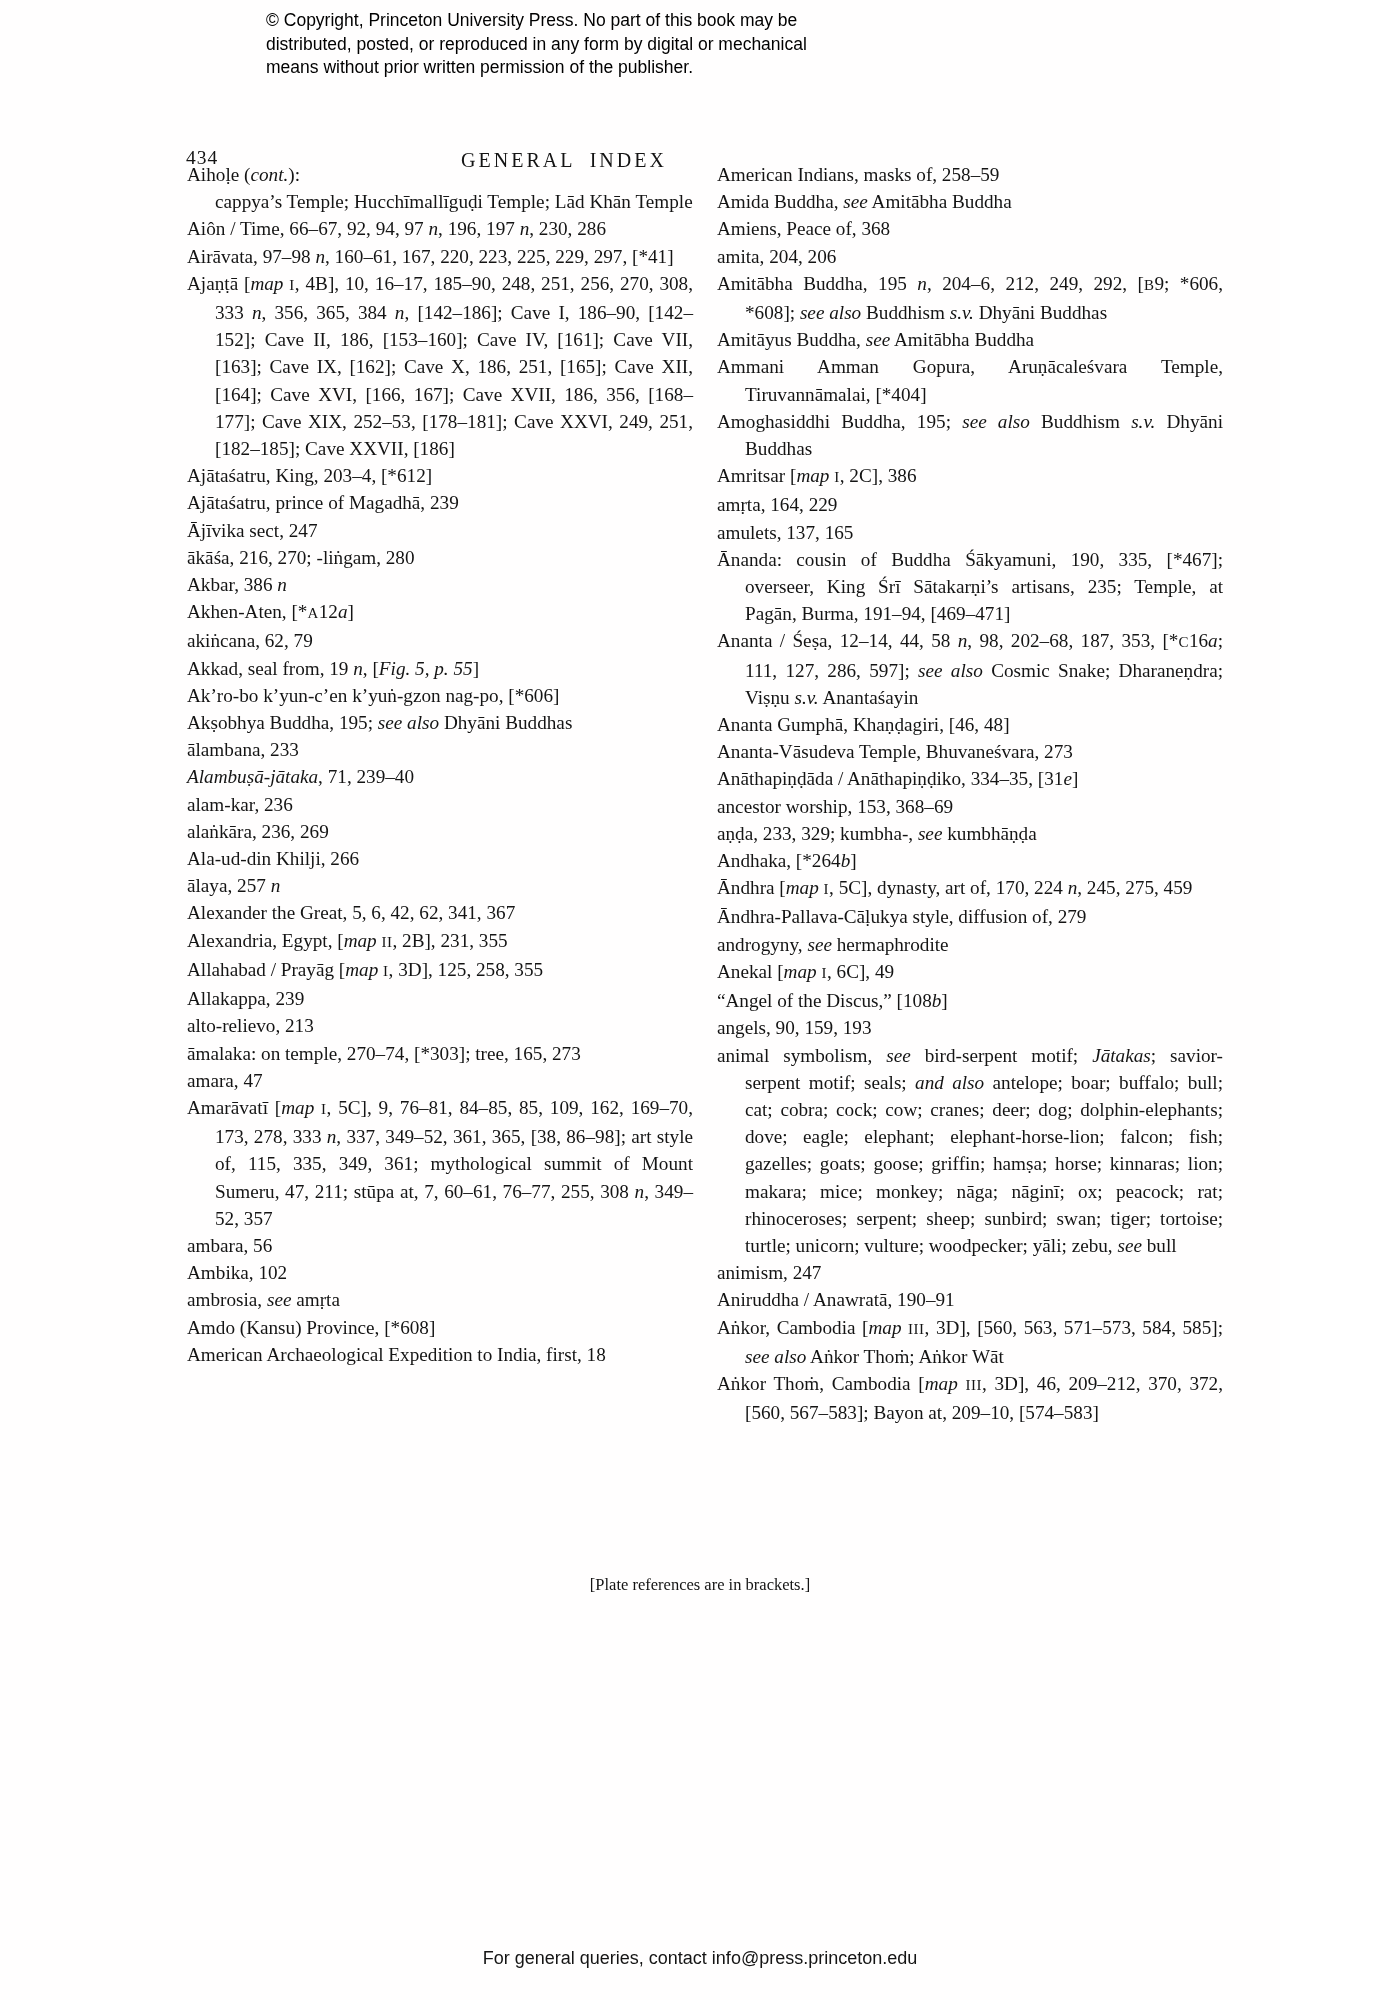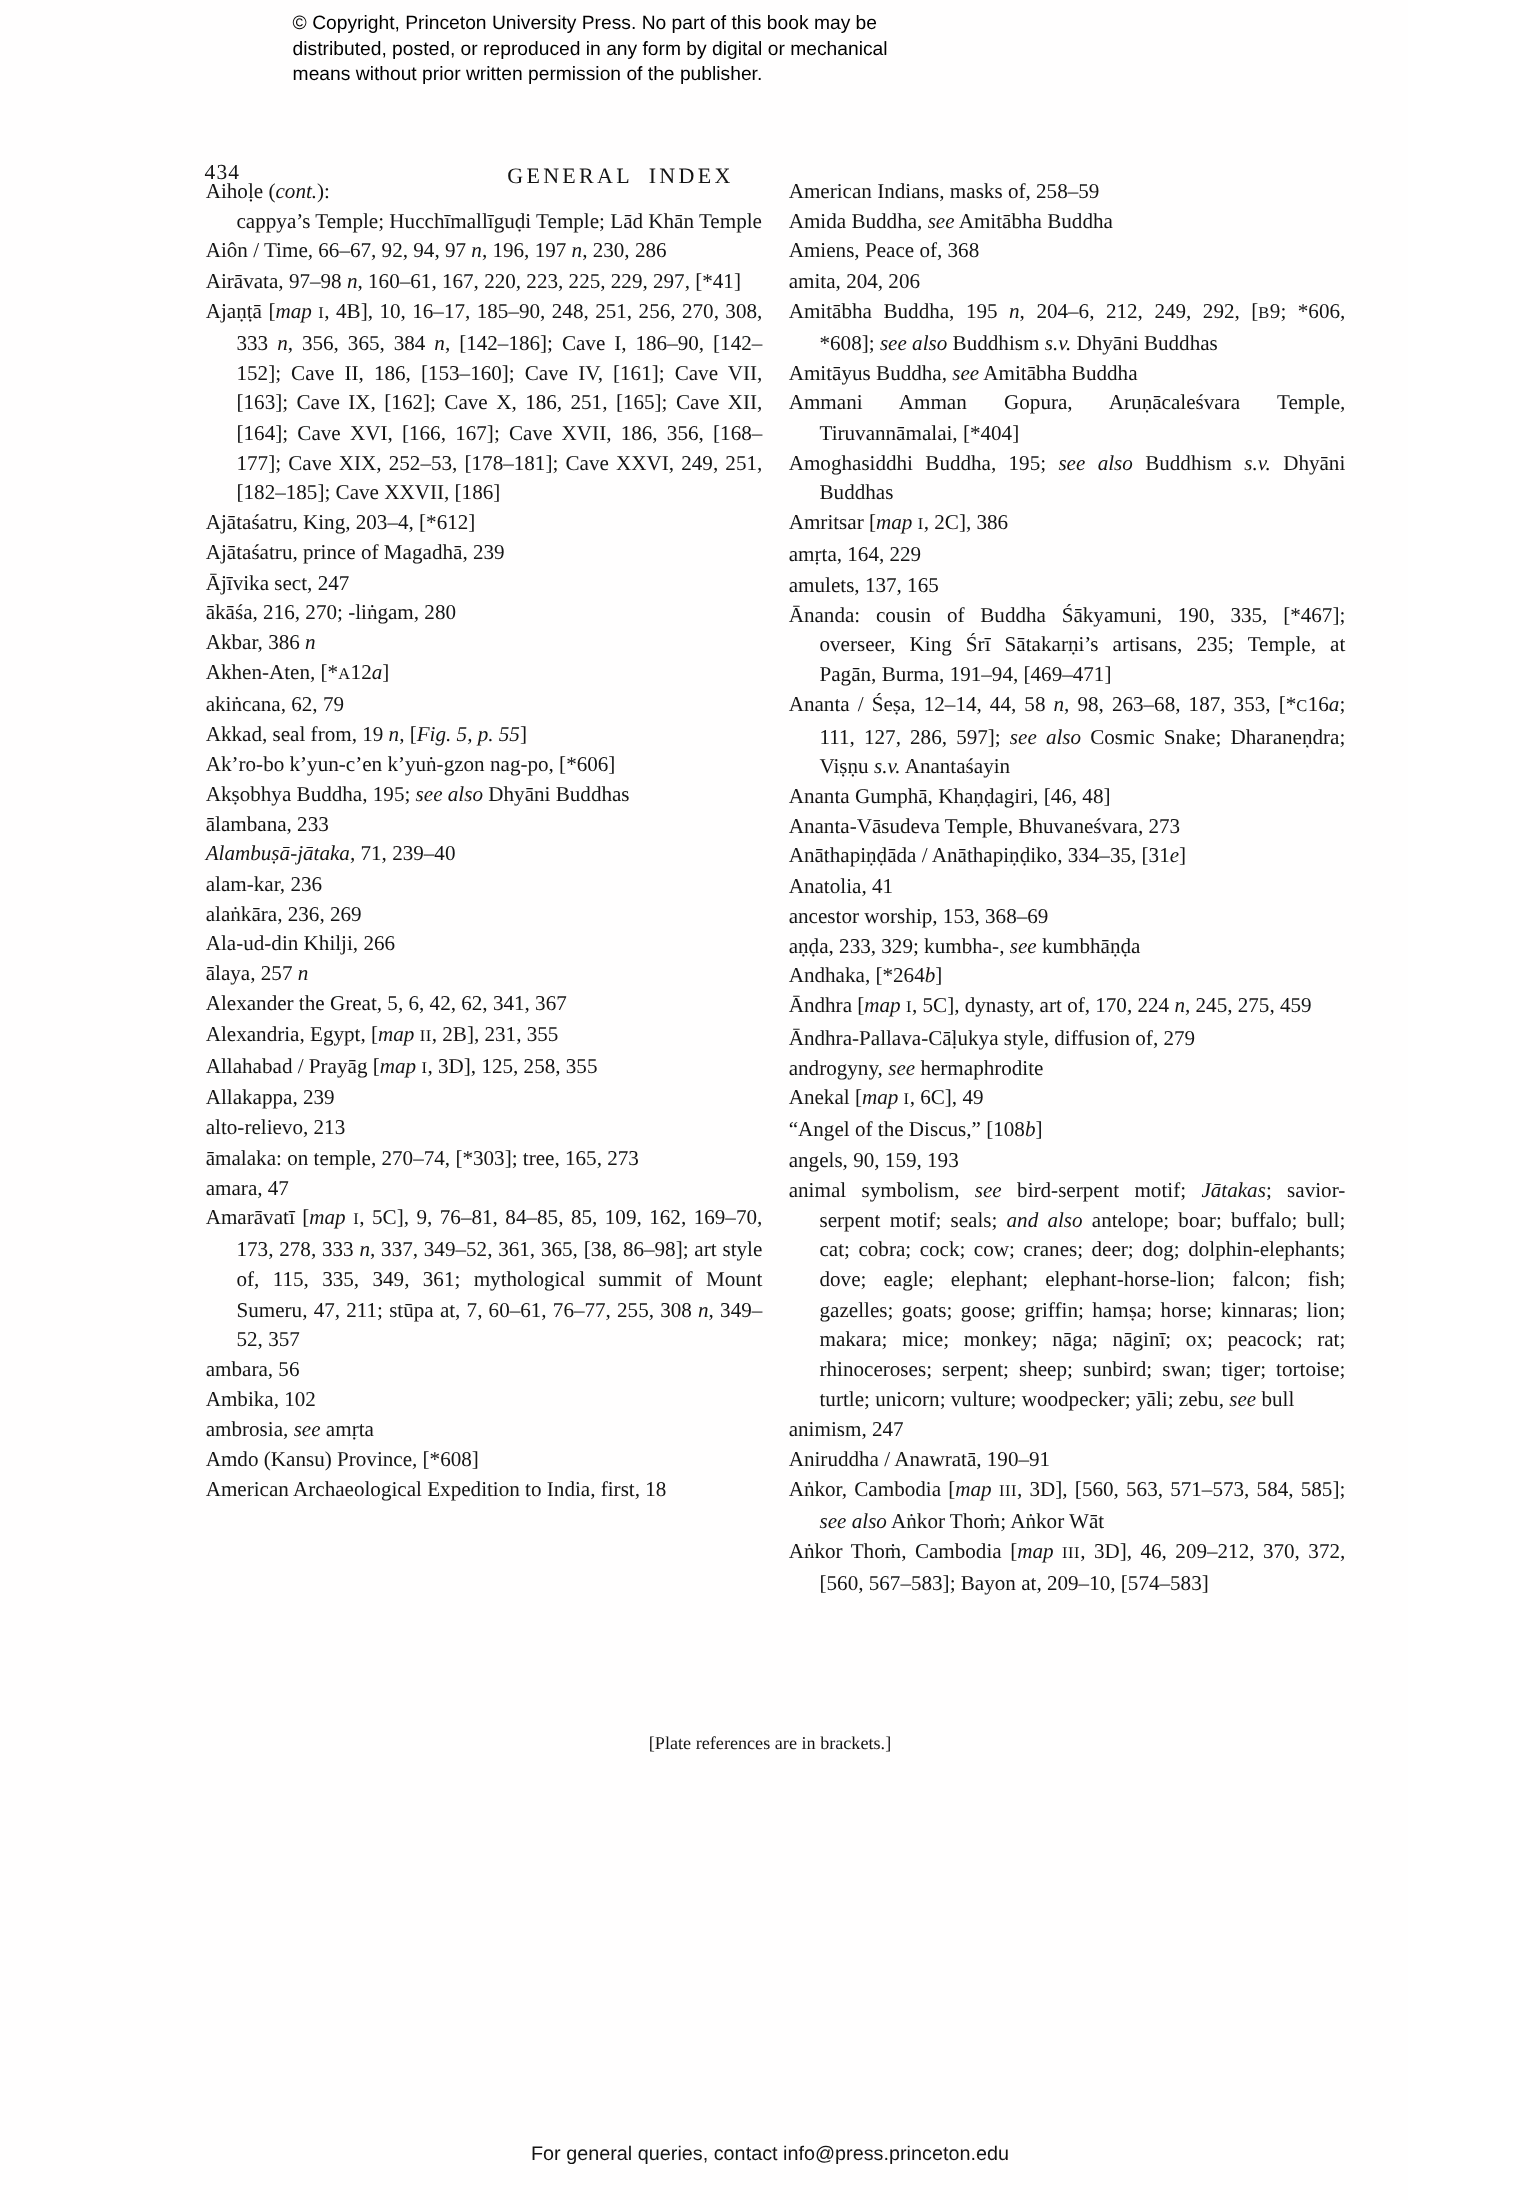--- a/index.html
+++ b/index.html
@@ -114,25 +114,24 @@
         <p class="entry"><span>Amiens, Peace of, 368</span></p>
         <p class="entry"><span>amita, 204, 206</span></p>
         <p class="entry"><span>Amitābha Buddha, 195 </span><span class="it">n</span><span>, 204–6, 212, 249, 292, [</span><span class="sc">B</span><span>9; *606, *608]; </span><span class="it">see also</span><span> Buddhism </span><span class="it">s.v.</span><span> Dhyāni Buddhas</span></p>
         <p class="entry"><span>Amitāyus Buddha, </span><span class="it">see</span><span> Amitābha Buddha</span></p>
         <p class="entry"><span>Ammani Amman Gopura, Aruṇācaleśvara Temple, Tiruvannāmalai, [*404]</span></p>
         <p class="entry"><span>Amoghasiddhi Buddha, 195; </span><span class="it">see also</span><span> Buddhism </span><span class="it">s.v.</span><span> Dhyāni Buddhas</span></p>
         <p class="entry"><span>Amritsar [</span><span class="it">map</span><span> </span><span class="sc">I</span><span>, 2C], 386</span></p>
         <p class="entry"><span>amṛta, 164, 229</span></p>
         <p class="entry"><span>amulets, 137, 165</span></p>
         <p class="entry"><span>Ānanda: cousin of Buddha Śākyamuni, 190, 335, [*467]; overseer, King Śrī Sātakarṇi’s artisans, 235; Temple, at Pagān, Burma, 191–94, [469–471]</span></p>
-        <p class="entry"><span>Ananta / Śeṣa, 12–14, 44, 58 </span><span class="it">n</span><span>, 98, 263–68, 187, 353, [*</span><span class="sc">C</span><span>16</span><span class="it">a</span><span>; 111, 127, 286, 597]; </span><span class="it">see also</span><span> Cosmic Snake; Dharaneṇdra; Viṣṇu </span><span class="it">s.v.</span><span> Anantaśayin</span></p>
+        <p class="entry"><span>Ananta / Śeṣa, 12–14, 44, 58 </span><span class="it">n</span><span>, 98, 202–68, 187, 353, [*</span><span class="sc">C</span><span>16</span><span class="it">a</span><span>; 111, 127, 286, 597]; </span><span class="it">see also</span><span> Cosmic Snake; Dharaneṇdra; Viṣṇu </span><span class="it">s.v.</span><span> Anantaśayin</span></p>
         <p class="entry"><span>Ananta Gumphā, Khaṇḍagiri, [46, 48]</span></p>
         <p class="entry"><span>Ananta-Vāsudeva Temple, Bhuvaneśvara, 273</span></p>
         <p class="entry"><span>Anāthapiṇḍāda / Anāthapiṇḍiko, 334–35, [31</span><span class="it">e</span><span>]</span></p>
-        <p class="entry"><span>Anatolia, 41</span></p>
         <p class="entry"><span>ancestor worship, 153, 368–69</span></p>
         <p class="entry"><span>aṇḍa, 233, 329; kumbha-, </span><span class="it">see</span><span> kumbhāṇḍa</span></p>
         <p class="entry"><span>Andhaka, [*264</span><span class="it">b</span><span>]</span></p>
         <p class="entry"><span>Āndhra [</span><span class="it">map</span><span> </span><span class="sc">I</span><span>, 5C], dynasty, art of, 170, 224 </span><span class="it">n</span><span>, 245, 275, 459</span></p>
         <p class="entry"><span>Āndhra-Pallava-Cāḷukya style, diffusion of, 279</span></p>
         <p class="entry"><span>androgyny, </span><span class="it">see</span><span> hermaphrodite</span></p>
         <p class="entry"><span>Anekal [</span><span class="it">map</span><span> </span><span class="sc">I</span><span>, 6C], 49</span></p>
         <p class="entry"><span>“Angel of the Discus,” [108</span><span class="it">b</span><span>]</span></p>
         <p class="entry"><span>angels, 90, 159, 193</span></p>
         <p class="entry"><span>animal symbolism, </span><span class="it">see</span><span> bird-serpent motif; </span><span class="it">Jātakas</span><span>; savior-serpent motif; seals; </span><span class="it">and also</span><span> antelope; boar; buffalo; bull; cat; cobra; cock; cow; cranes; deer; dog; dolphin-elephants; dove; eagle; elephant; elephant-horse-lion; falcon; fish; gazelles; goats; goose; griffin; hamṣa; horse; kinnaras; lion; makara; mice; monkey; nāga; nāginī; ox; peacock; rat; rhinoceroses; serpent; sheep; sunbird; swan; tiger; tortoise; turtle; unicorn; vulture; woodpecker; yāli; zebu, </span><span class="it">see</span><span> bull</span></p>

